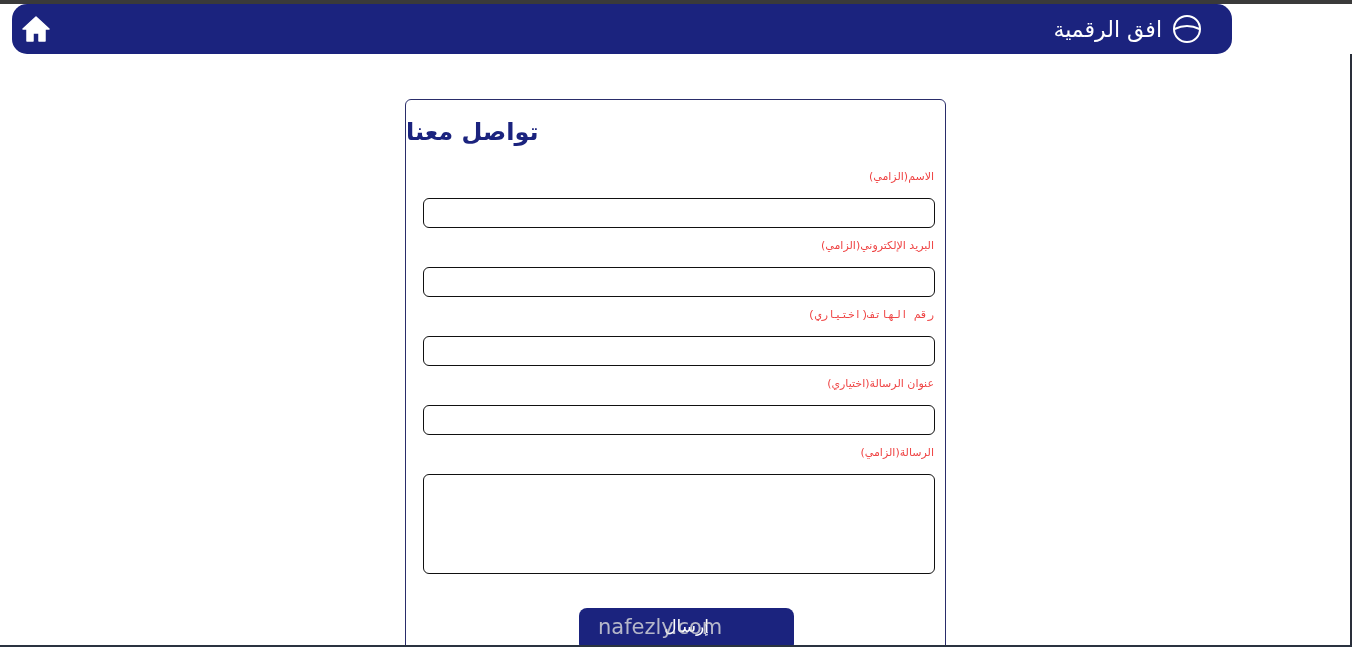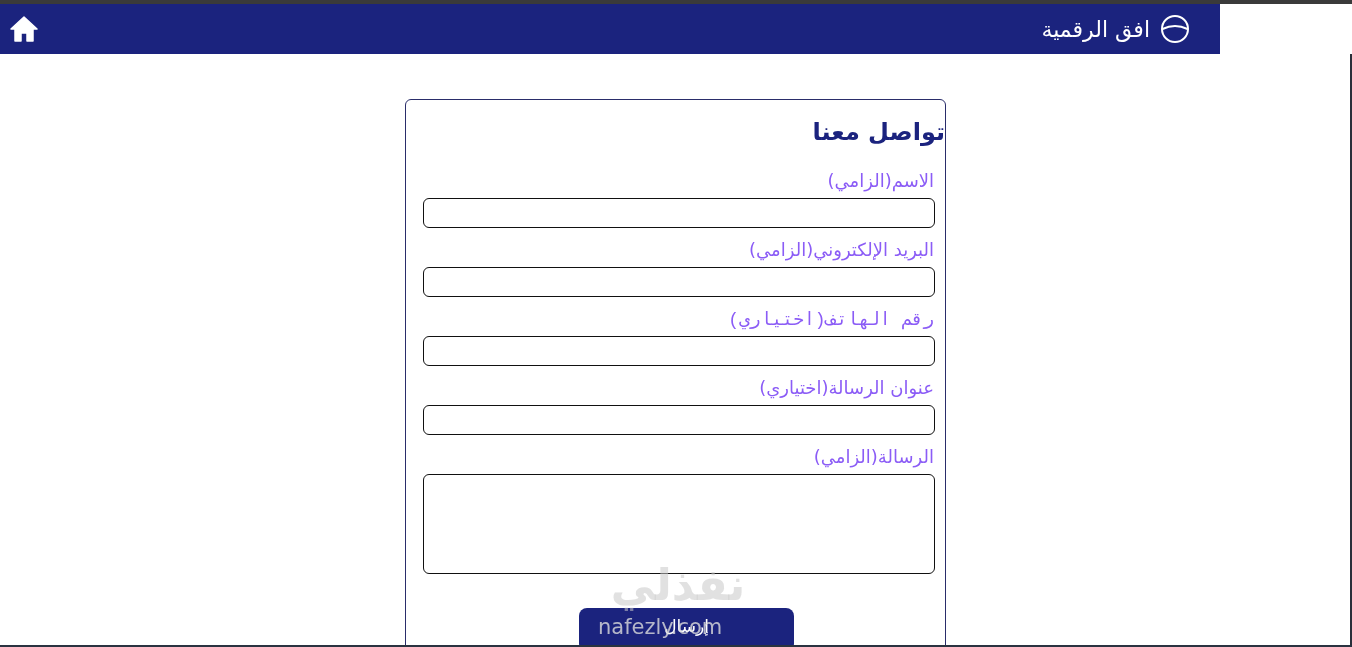--- a/index.html
+++ b/index.html
@@ -14,22 +14,23 @@
   }
   .frame-right {
     position: absolute; right: 0; top: 54px; width: 2px; height: 593px;
     background: #2a2f3a;
   }
   .frame-bottom {
     position: absolute; left: 0; bottom: 0; width: 1352px; height: 2px;
     background: #2a3340;
   }
   .navbar {
-    position: absolute; left: 0; top: 4px; width: 1220px; height: 50px;
+    position: absolute; left: 12px; top: 4px; width: 1220px; height: 50px;
     background: #1b237e;
+    border-radius: 15px;
   }
   .home-btn {
     position: absolute; left: 9px; top: 11px; width: 30px; height: 28px;
     cursor: pointer;
   }
   .brand {
     position: absolute; right: 30px; top: 7px; height: 36px;
     display: flex; align-items: center; gap: 10px; direction: ltr;
     cursor: pointer;
   }
@@ -38,24 +39,24 @@
   }
   .brand-logo { width: 30px; height: 30px; }
   .card {
     position: absolute; left: 405px; top: 99px; width: 541px; height: 560px;
     border: 1px solid #2a2d6a; border-radius: 6px;
     background: #fff;
     direction: rtl;
   }
   .card-title {
     position: absolute; left: 0; right: 0; top: 18px;
-    text-align: right; color: #1b237e; font-weight: bold; font-size: 24px;
+    text-align: left; color: #1b237e; font-weight: bold; font-size: 24px;
   }
   .field-label {
-    position: absolute; right: 11px; font-size: 18px; color: #8b5cf6; text-align: center;
+    position: absolute; right: 11px; font-size: 11px; color: #ef4444; text-align: center;
   }
   .field-input {
     position: absolute; left: 17px; width: 512px; height: 30px;
     border: 1px solid #111; border-radius: 6px; background: #fff;
     outline: none;
   }
   .field-textarea {
     position: absolute; left: 17px; width: 512px; height: 100px;
     border: 1px solid #111; border-radius: 6px; background: #fff;
     resize: none; outline: none;
@@ -119,17 +120,16 @@
   <label class="field-label" style="top:277px;margin-left:44px;">عنوان الرسالة(اختياري)</label>
   <input class="field-input" style="top: 305px;" type="text" value="">
 
   <label class="field-label" style="top:346px;margin-left:48px;">الرسالة(الزامي)</label>
   <textarea class="field-textarea" style="top: 374px;"></textarea>
 
   <button class="submit-btn">إرسال</button>
 </div>
 
 <div class="watermark">
-  <div class="wm-ar">نفذلي</div>
   <div class="wm-en">nafezly.com</div>
 </div>
 
 <div class="frame-bottom"></div>
 
 </body></html>

